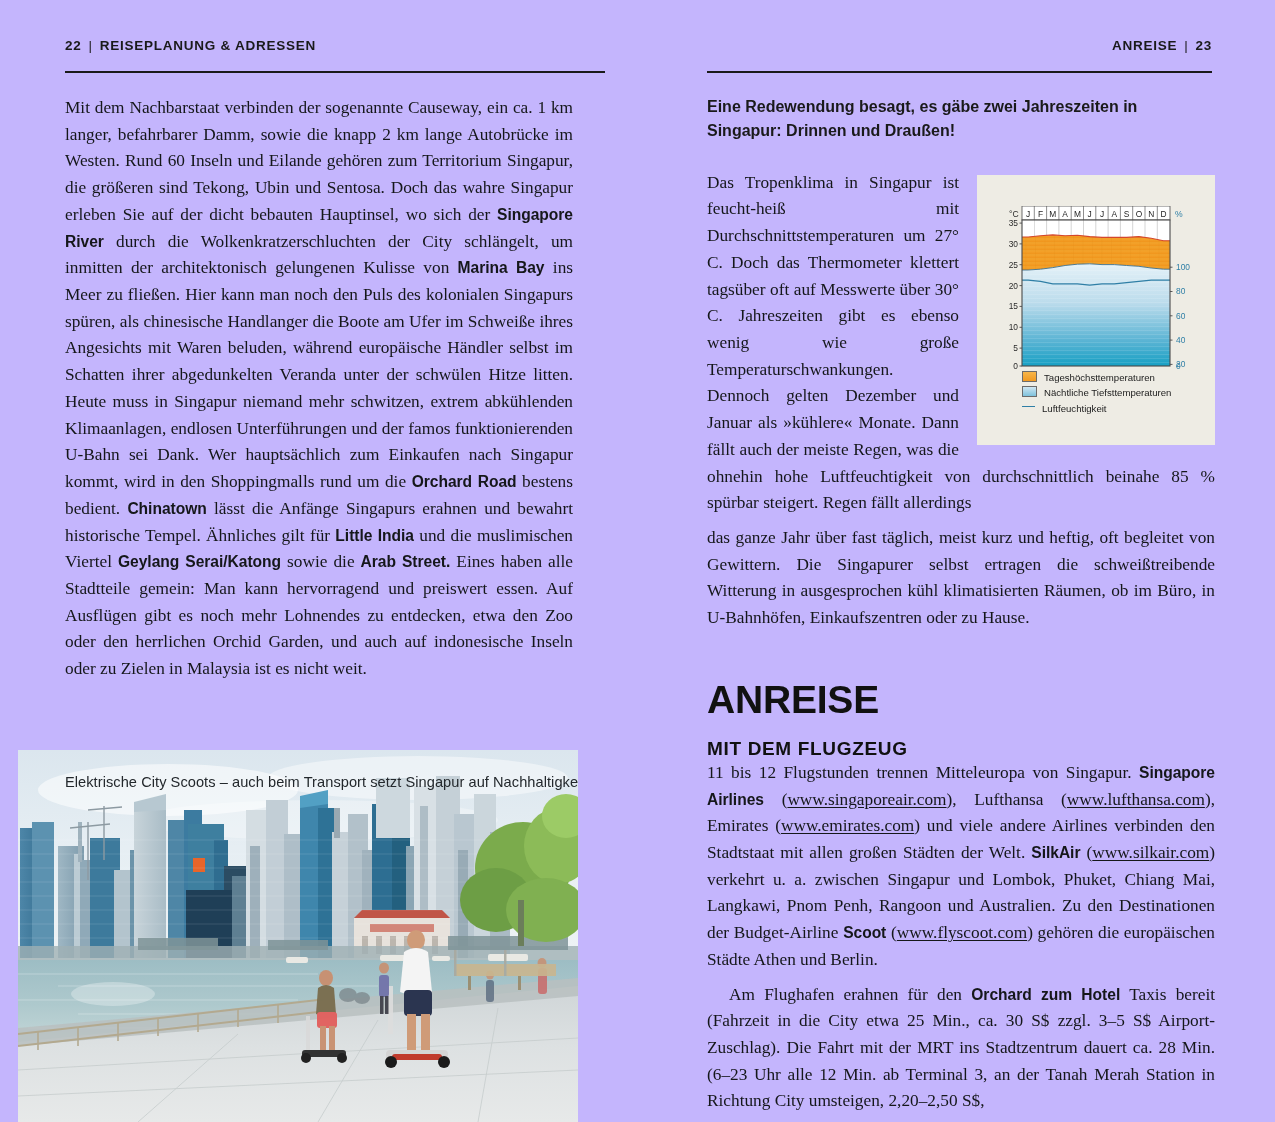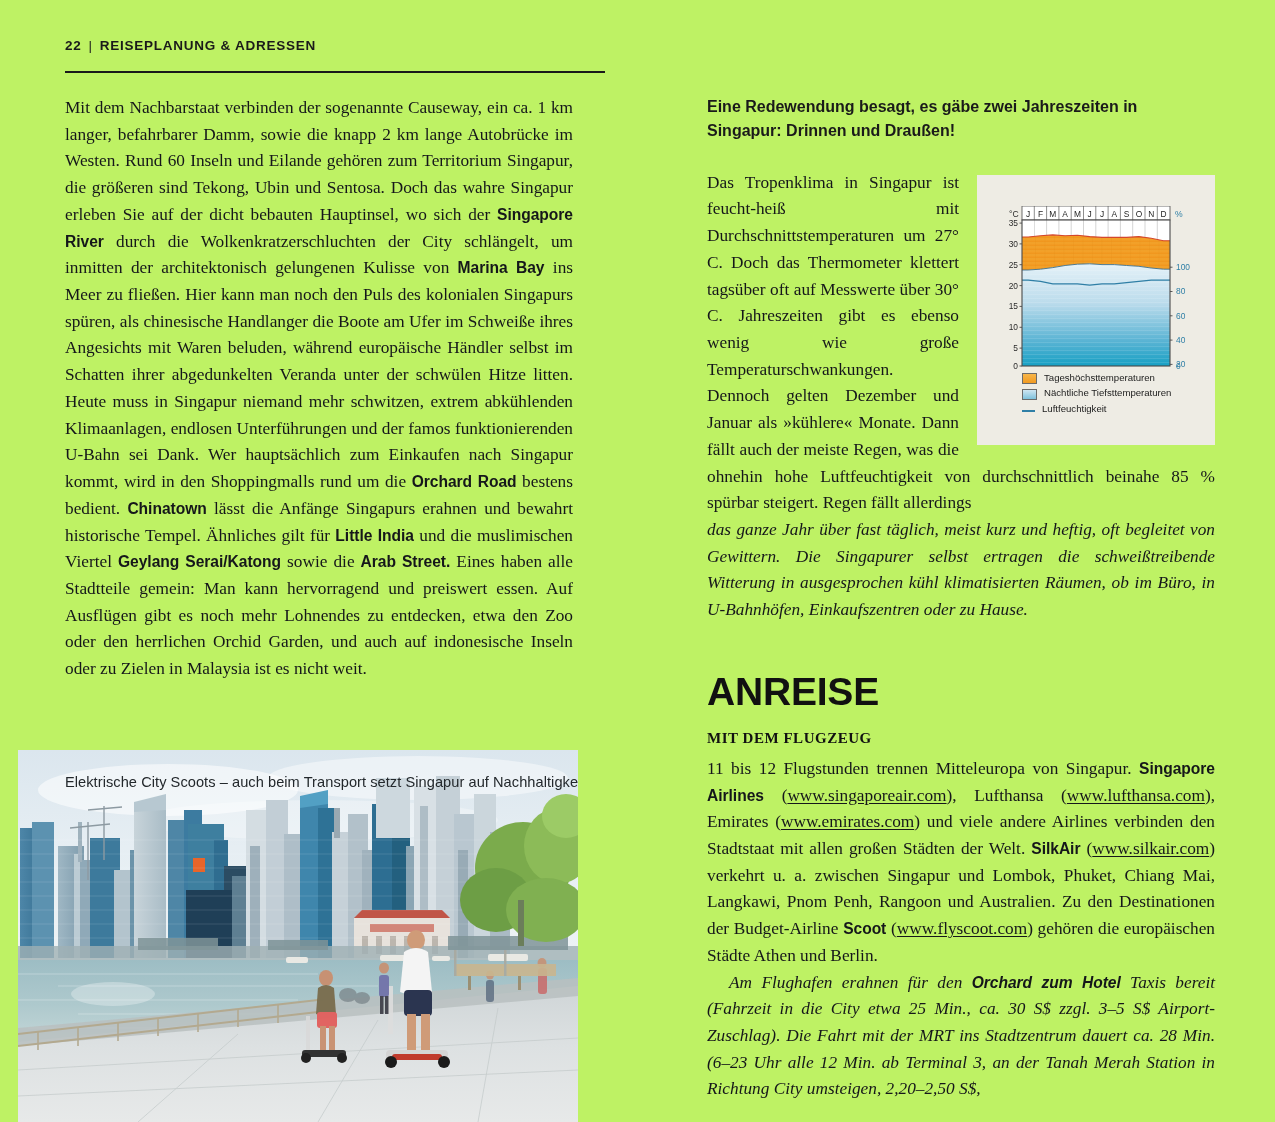--- a/index.html
+++ b/index.html
@@ -4,21 +4,21 @@
 <style>
   html, body {
     margin: 0;
     padding: 0;
     background: #ffffff;
   }
   .page {
     position: relative;
     width: 1275px;
     height: 1122px;
-    background: #bef264;
+    background: #c4b5fd;
     overflow: hidden;
     font-family: "Liberation Serif", serif;
   }
 
   
   .runhead {
     position: absolute;
     top: 38px;
     height: 26px;
     font-family: "Liberation Sans", sans-serif;
@@ -67,39 +67,39 @@
 
   p.body {
     margin: 0;
     font-family: "Liberation Serif", serif;
     font-size: 17.3px;
     line-height: 1.545;
     color: #15171a;
     text-align: justify;
     hyphens: manual;
   }
-  p.body + p.body { margin-top: 0; font-style: italic; }
+  p.body + p.body { margin-top: 8px; }
   .ind { text-indent: 22px; }
 
   b.place {
     font-family: "Liberation Sans", sans-serif;
     font-weight: 700;
     font-size: 15.6px;
     letter-spacing: -0.002em;
   }
   .url {
     text-decoration: underline;
     text-underline-offset: 2px;
   }
 
   h3.sub {
-    margin: 18px 0 9px 0;
-    font-family: Liberation Serif, serif;
+    margin: 18px 0 0 0;
+    font-family: Liberation Sans, sans-serif;
     font-weight: 700;
-    font-size: 15px;
+    font-size: 19px;
     letter-spacing: 0.035em;
     color: #111111;
     text-transform: uppercase;
   }
 
   
   .klima-flow { position: relative; }
   .chart-box {
     float: right;
     width: 238px;
@@ -122,21 +122,21 @@
   .legend {
     position: absolute;
     left: 32px;
     top: 196px;
     width: 200px;
     font-family: "Liberation Sans", sans-serif;
     font-size: 9.6px;
     color: #1c1c1c;
     line-height: 1.42;
   }
-  .legend .row { display: flex; align-items: flex-end; margin-bottom: 2px; padding-left: 13px; }
+  .legend .row { display: flex; align-items: flex-start; margin-bottom: 2px; padding-left: 13px; }
   .legend .sw {
     width: 13px; height: 9px; margin-right: 7px;
     border: 1px solid #6b6b6b; flex: none;
   }
   .legend .sw.orange { background: linear-gradient(#f7b64a, #f19a21); }
   .legend .sw.blue   { background: linear-gradient(#cfe6f2, #7fc2dc); }
   .legend .sw.line   {
     border: none; height: 9px; position: relative; background: transparent;
   }
   .legend .sw.line::after {
@@ -168,20 +168,23 @@
 </style>
 </head>
 <body>
 
 <div class="page">
 
   <div class="runhead left">
     <span>22</span><span class="sep">|</span><span>REISEPLANUNG &amp; ADRESSEN</span>
   </div>
 
+  <div class="runhead right">
+    <span>ANREISE</span><span class="sep">|</span><span>23</span>
+  </div>
 
   <div class="col left">
 
 
 
     <p class="body"><span>Mit dem Nachbarstaat verbinden der sogenannte Causeway, ein ca. 1 km langer, befahrbarer Damm, sowie die knapp 2 km lange Autobrücke im Westen. Rund 60 Inseln und Eilande gehören zum Territorium Singapur, die größeren sind Tekong, Ubin und Sentosa. Doch das wahre Singapur erleben Sie auf der dicht bebauten Hauptinsel, wo sich der </span><b class="place">Singapore River</b><span> durch die Wolkenkratzerschluchten der City schlängelt, um inmitten der architektonisch gelungenen Kulisse von </span><b class="place">Marina Bay</b><span> ins Meer zu fließen. Hier kann man noch den Puls des kolonialen Singapurs spüren, als chinesische Handlanger die Boote am Ufer im Schweiße ihres Angesichts mit Waren beluden, während europäische Händler selbst im Schatten ihrer abgedunkelten Veranda unter der schwülen Hitze litten. Heute muss in Singapur niemand mehr schwitzen, extrem abkühlenden Klimaanlagen, endlosen Unterführungen und der famos funktionierenden U-Bahn sei Dank. Wer hauptsächlich zum Einkaufen nach Singapur kommt, wird in den Shoppingmalls rund um die </span><b class="place">Orchard Road</b><span> bestens bedient. </span><b class="place">Chinatown</b><span> lässt die Anfänge Singapurs erahnen und bewahrt historische Tempel. Ähnliches gilt für </span><b class="place">Little India</b><span> und die muslimischen Viertel </span><b class="place">Geylang Serai/Katong</b><span> sowie die </span><b class="place">Arab Street.</b><span> Eines haben alle Stadtteile gemein: Man kann hervorragend und preiswert essen. Auf Ausflügen gibt es noch mehr Lohnendes zu entdecken, etwa den Zoo oder den herrlichen Orchid Garden, und auch auf indonesische Inseln oder zu Zielen in Malaysia ist es nicht weit.</span></p>
   </div>
 
   <div class="col right">
 

